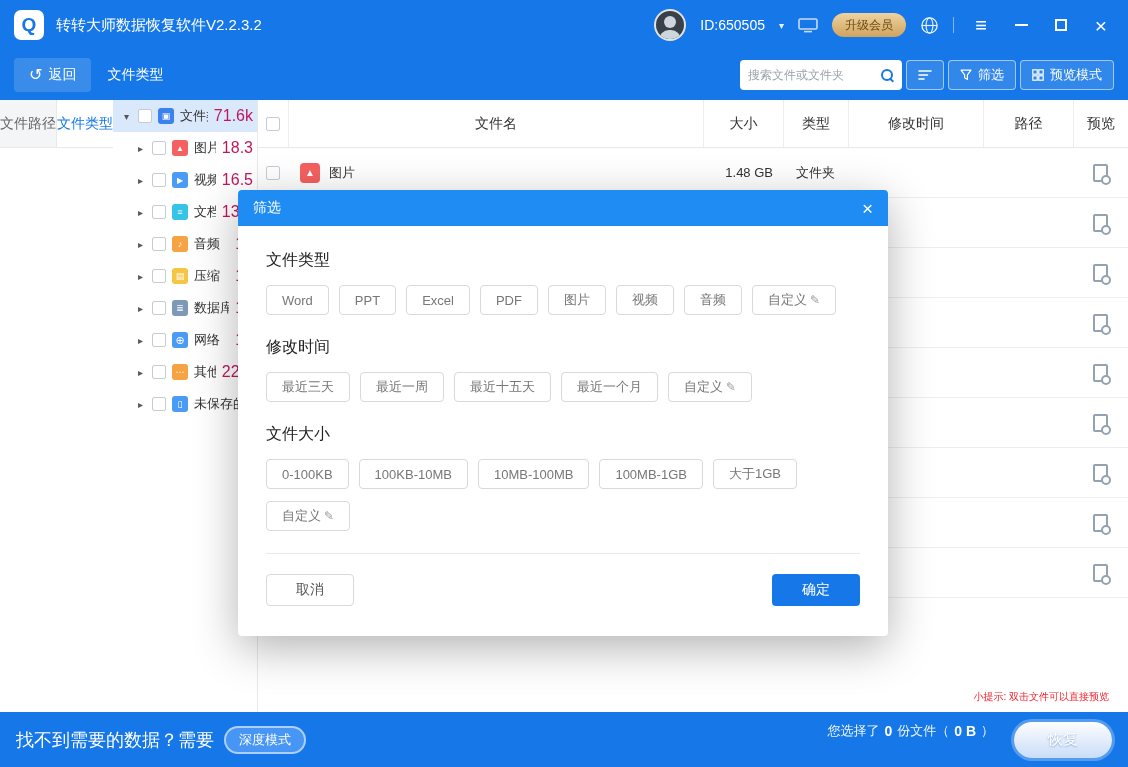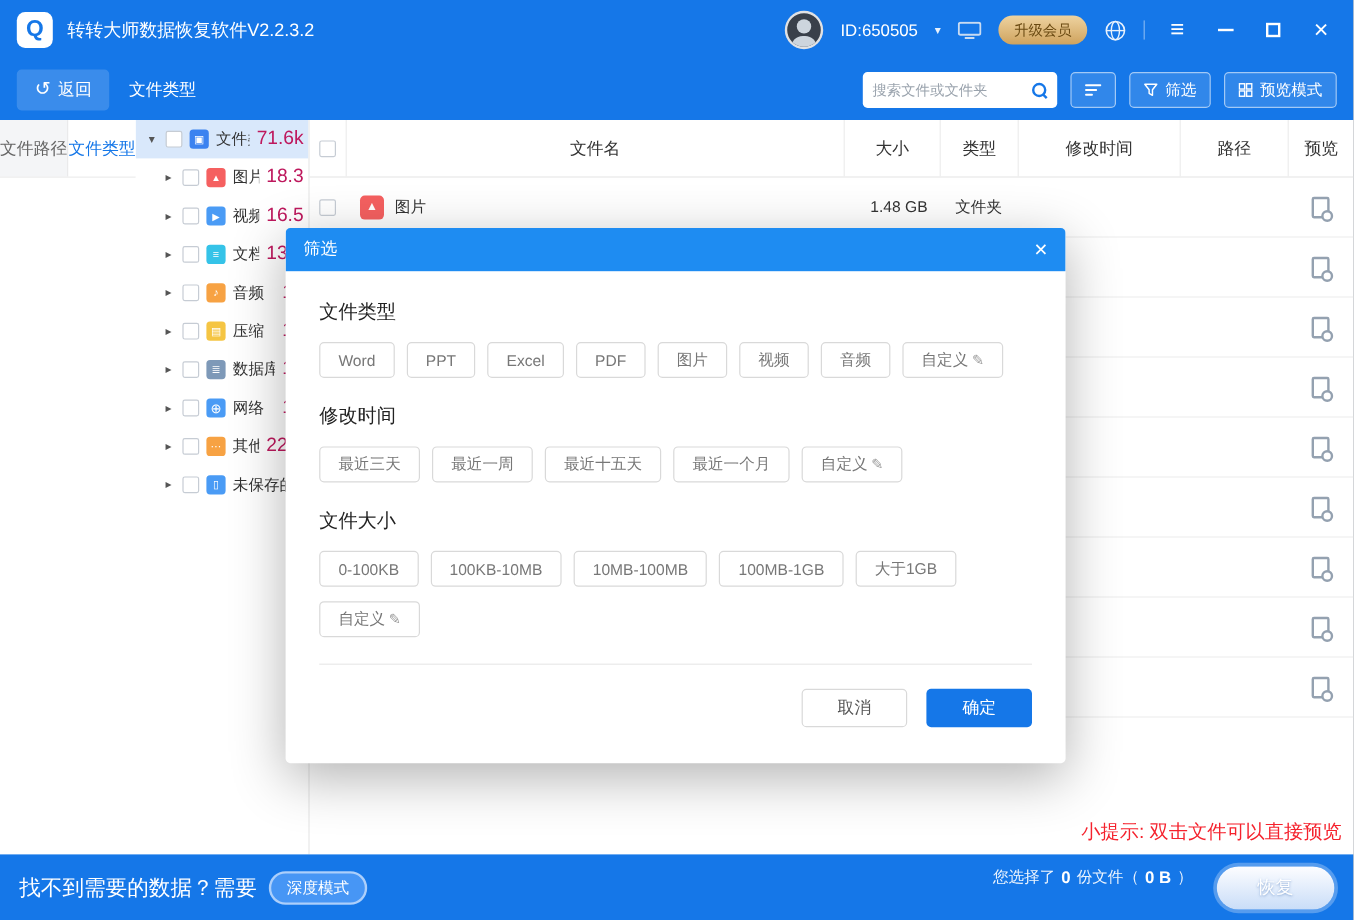--- a/index.html
+++ b/index.html
@@ -41,21 +41,21 @@
   .max-box{width:12px;height:12px;border:2px solid #fff}
   .close-glyph{font-size:21px;line-height:1}
 
   
   .toolbar{position:absolute;top:50px;left:0;right:0;height:50px;background:var(--accent);
     display:flex;align-items:center;padding:0 14px;gap:16px;color:#fff}
   .back-btn{display:flex;align-items:center;gap:6px;height:34px;padding:0 15px;border-radius:4px;
     background:rgba(255,255,255,.16);font-size:14px}
   .back-glyph{font-size:16px;line-height:1}
   .crumb{font-size:14px}
-  .tb-tools{margin-left:auto;display:flex;align-items:center;gap:11px}
+  .tb-tools{margin-left:auto;display:flex;align-items:center;gap:4px}
   .search{width:162px;height:30px;background:#fff;border-radius:4px;display:flex;align-items:center;
     padding:0 8px;gap:6px}
   .search input{border:0;outline:0;flex:1;min-width:0;font-size:12px;color:#333;background:transparent;
     font-family:inherit}
   .search input::placeholder{color:#9aa3ad}
   .mag{width:13px;height:13px;position:relative;flex:none}
   .mag::before{content:"";position:absolute;width:8px;height:8px;border:2px solid var(--accent);border-radius:50%;left:0;top:0}
   .mag::after{content:"";position:absolute;width:5px;height:2px;background:var(--accent);transform:rotate(45deg);left:8px;top:10px}
   .tool-btn{height:30px;min-width:30px;padding:0 11px;border:1px solid rgba(255,255,255,.55);
     background:rgba(255,255,255,.12);border-radius:4px;color:#fff;font-size:13px;display:flex;
@@ -108,21 +108,21 @@
   .cell-name{justify-content:flex-start;gap:9px;padding-left:12px}
   .cell-size{justify-content:flex-end;padding-right:10px}
   .cell-type{justify-content:center}
   .cell-center{justify-content:center}
   .file-ic{width:20px;height:20px;border-radius:4px;background:#f56060;color:#fff;display:flex;
     align-items:center;justify-content:center;font-size:10px;flex:none}
   .file-ic::before{content:"▲"}
   .pv-ic{width:15px;height:18px;border:2px solid #94a1b0;border-radius:2px;position:relative}
   .pv-ic::after{content:"";position:absolute;width:6px;height:6px;border:2px solid #94a1b0;border-radius:50%;
     right:-5px;bottom:-5px;background:#fff}
-  .tip{position:absolute;right:10px;bottom:8px;color:var(--tip-red);font-size:16px;white-space:nowrap}
+  .tip{position:absolute;right:19px;bottom:8px;color:var(--tip-red);font-size:10px;white-space:nowrap}
 
   
   .bottombar{position:absolute;left:0;right:0;bottom:0;height:55px;background:var(--accent);display:flex;
     align-items:center;padding:0 16px;color:#fff;gap:10px}
   .bb-text{font-size:18px;font-weight:normal;white-space:nowrap}
   .deep-btn{height:28px;padding:0 13px;border-radius:14px;background:#4796f5;border:2px solid rgba(255,255,255,.55);
     font-size:13px;display:flex;align-items:center;white-space:nowrap}
   .bb-right{margin-left:auto;display:flex;align-items:flex-start;gap:20px;font-size:13px}
   .sel-text{display:flex;align-items:center;white-space:nowrap;color:rgba(255,255,255,.92)}
   .sel-num{font-weight:bold;color:#fff;margin:0 5px;font-size:14px}
@@ -137,21 +137,21 @@
     padding:0 15px;font-size:14px}
   .modal-close{margin-left:auto;font-size:19px;line-height:1}
   .modal-body{padding:20px 28px 22px}
   .fsec-title{font-size:16px;color:#222;margin:4px 0 14px;font-weight:500}
   .opt-row{display:flex;gap:10px;margin-bottom:22px;flex-wrap:wrap}
   .opt-row.tight{margin-bottom:12px}
   .opt-btn{height:30px;padding:0 15px;border:1px solid #d9d9d9;border-radius:4px;background:#fff;color:#777;
     font-size:13px;display:flex;align-items:center;gap:3px;white-space:nowrap}
   .edit-glyph{font-size:12px;color:#999}
   .modal-divider{border-top:1px solid #e9e9e9;margin:2px 0 20px}
-  .modal-footer{display:flex;justify-content:flex-end;gap:16px;padding-bottom:8px}
+  .modal-footer{display:flex;justify-content:space-between;gap:16px;padding-bottom:8px}
   .btn-cancel{width:88px;height:32px;border:1px solid #d9d9d9;border-radius:4px;background:#fff;color:#555;
     font-size:14px;display:flex;align-items:center;justify-content:center}
   .btn-ok{width:88px;height:32px;border:0;border-radius:4px;background:var(--accent);color:#fff;
     font-size:14px;display:flex;align-items:center;justify-content:center}
 </style>
 </head>
 <body>
 
 <div class="app" data-interactable="false">
 

